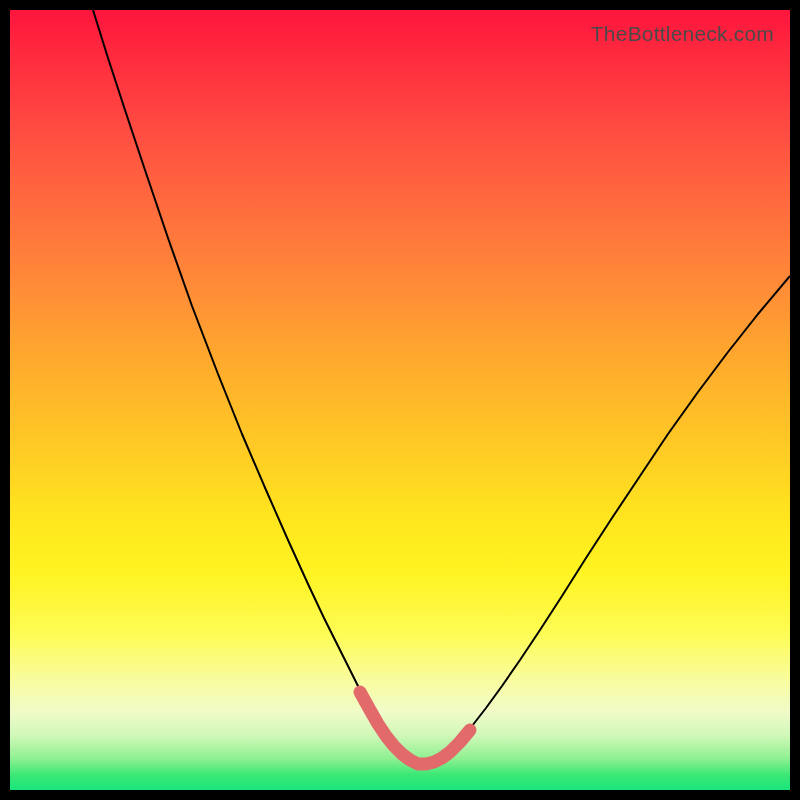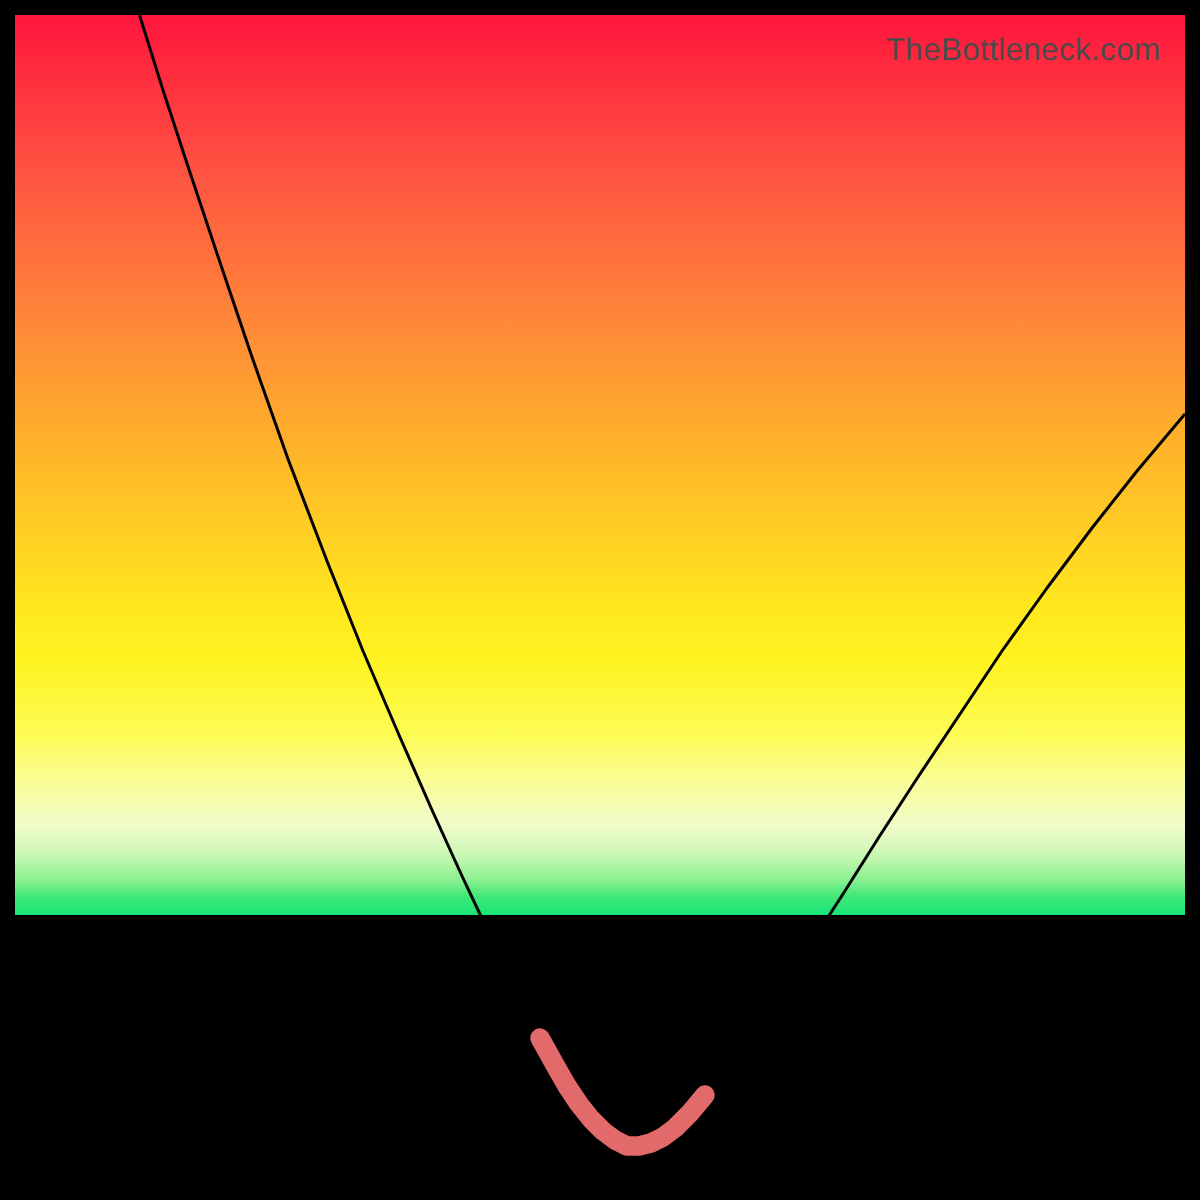--- a/index.html
+++ b/index.html
@@ -15,21 +15,21 @@
     position: relative;
     width: 800px;
     height: 800px;
     background: #000;
   }
   .plot {
     position: absolute;
     left: 10px;
     top: 10px;
     width: 780px;
-    height: 600px;
+    height: 780px;
     
     background: linear-gradient(
       to bottom,
       #ff153d 0%,
       #ff2b3e 6%,
       #ff4b42 15%,
       #ff6b3e 25%,
       #ff8a38 35%,
       #ffaa2d 45%,
       #ffd023 58%,

